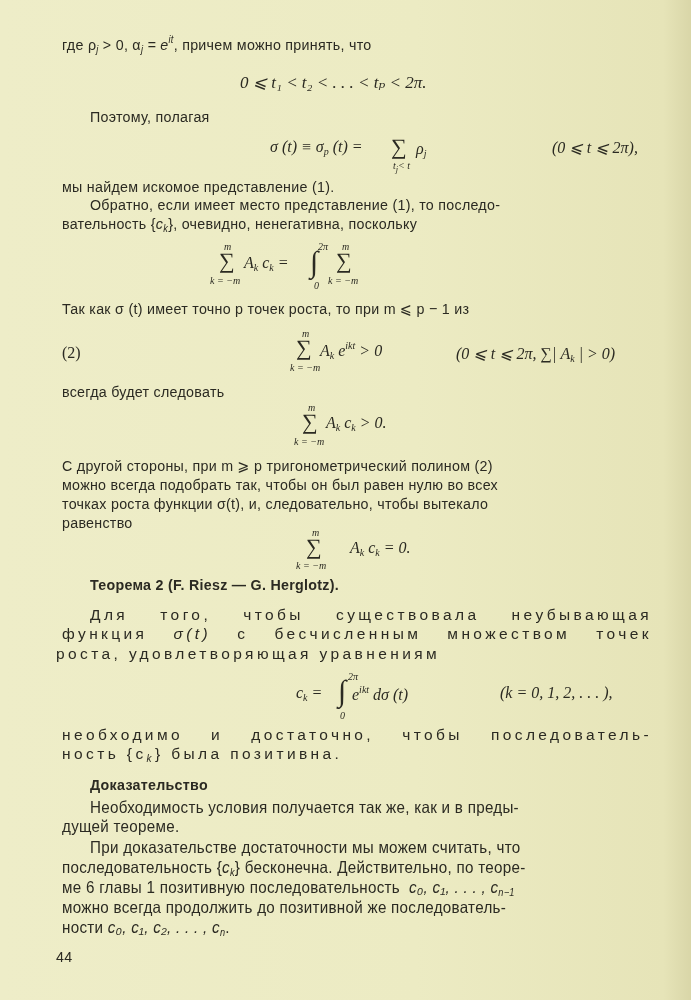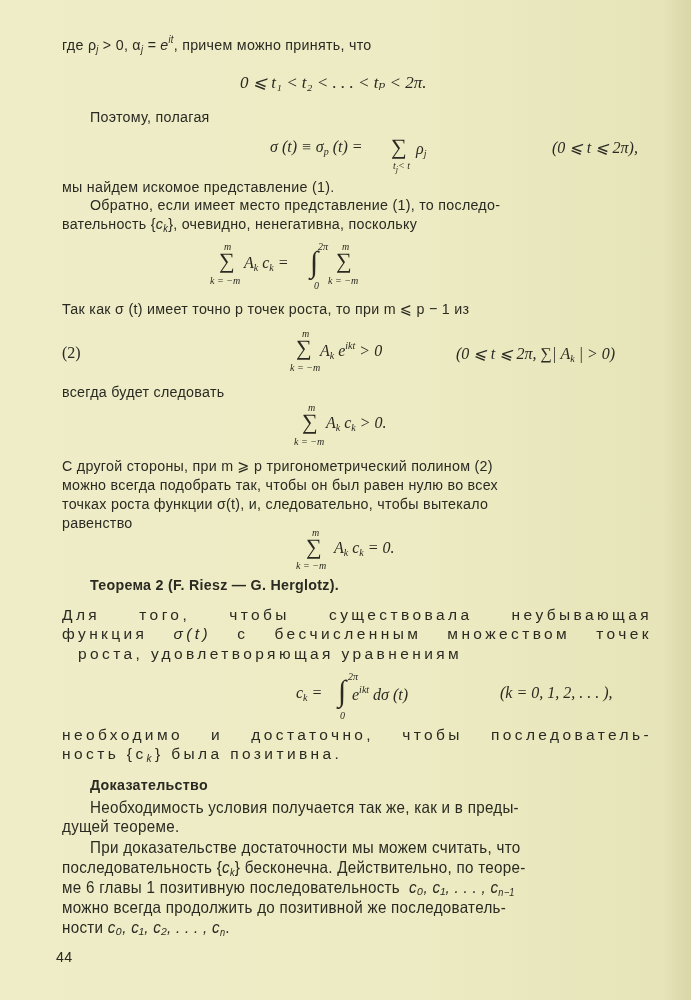--- a/index.html
+++ b/index.html
@@ -81,40 +81,40 @@
   <div class="abs m i" style="left:326px; top:414px;"><span>A</span><sub class="sub">k</sub><span> c</span><sub class="sub">k</sub><span> &gt; 0.</span></div>
 
   <div class="abs t" style="left:62px; top:457px;">С другой стороны, при m ⩾ p тригонометрический полином (2)</div>
   <div class="abs t" style="left:62px; top:476px;">можно всегда подобрать так, чтобы он был равен нулю во всех</div>
   <div class="abs t" style="left:62px; top:495px;">точках роста функции σ(t), и, следовательно, чтобы вытекало</div>
   <div class="abs t" style="left:62px; top:514px;">равенство</div>
 
   <div class="abs i sm" style="left:312px; top:527px;">m</div>
   <div class="abs sig" style="left:306px; top:536px;">∑</div>
   <div class="abs i sm" style="left:296px; top:560px;">k = −m</div>
-  <div class="abs m i" style="left:334px; top:539px;font-family:Liberation Serif, serif;"><span>A</span><sub class="sub">k</sub><span> c</span><sub class="sub">k</sub><span> = 0.</span></div>
+  <div class="abs m i" style="left:350px; top:539px;font-family:Liberation Serif, serif;"><span>A</span><sub class="sub">k</sub><span> c</span><sub class="sub">k</sub><span> = 0.</span></div>
 
   <div class="abs t b" style="left:90px; top:576px;">Теорема 2 (F. Riesz — G. Herglotz).</div>
 
   <div class="abs t spaced just" style="left:62px; top:606px; transform:none; width:590px;">
-    <span style="">Для</span>
+    <span style="margin-left:28px">Для</span>
       <span>того,</span>
       <span>чтобы</span>
       <span>существовала</span>
       <span>неубывающая</span>
   </div>
   <div class="abs t spaced just" style="left:62px; top:625px; transform:none; width:590px;">
     <span>функция</span>
       <span class="i">σ(t)</span>
       <span>с</span>
       <span>бесчисленным</span>
       <span>множеством</span>
       <span>точек</span>
   </div>
-  <div class="abs t spaced" style="left:78px; top:645px; transform:none;">роста, удовлетворяющая уравнениям</div>
+  <div class="abs t spaced" style="left:56px; top:645px; transform:none;">роста, удовлетворяющая уравнениям</div>
 
   <div class="abs m i" style="left:296px; top:684px;"><span>c</span><sub class="sub">k</sub><span> = </span></div>
   <div class="abs i sm" style="left:348px; top:671px;">2π</div>
   <div class="abs intg" style="left:338px; top:676px;">∫</div>
   <div class="abs i sm" style="left:340px; top:710px;">0</div>
   <div class="abs m i" style="left:352px; top:684px;"><span> e</span><sup class="sup">ikt</sup><span> dσ (t)</span></div>
   <div class="abs m i" style="left:500px; top:684px;">(k = 0,  1,  2, . . . ),</div>
 
   <div class="abs t spaced just" style="left:62px; top:726px; transform:none; width:590px;text-align:right;">
     <span>необходимо</span>

